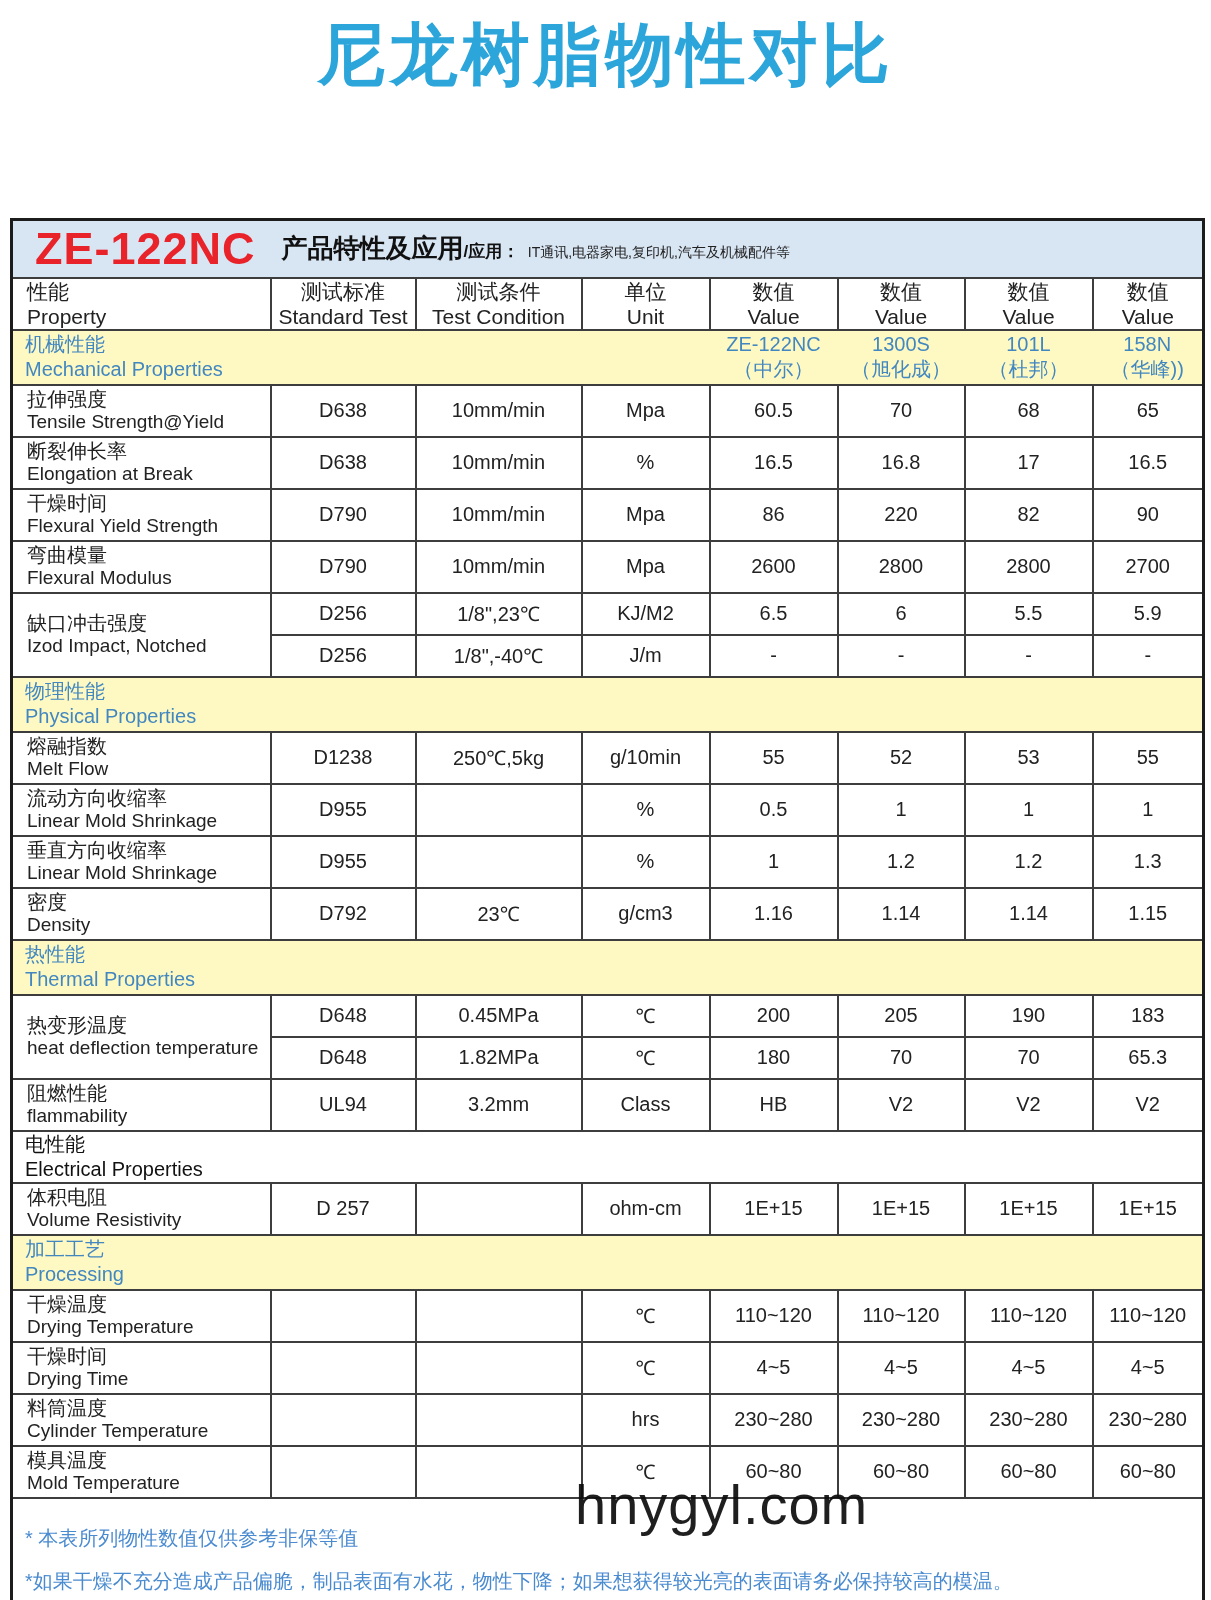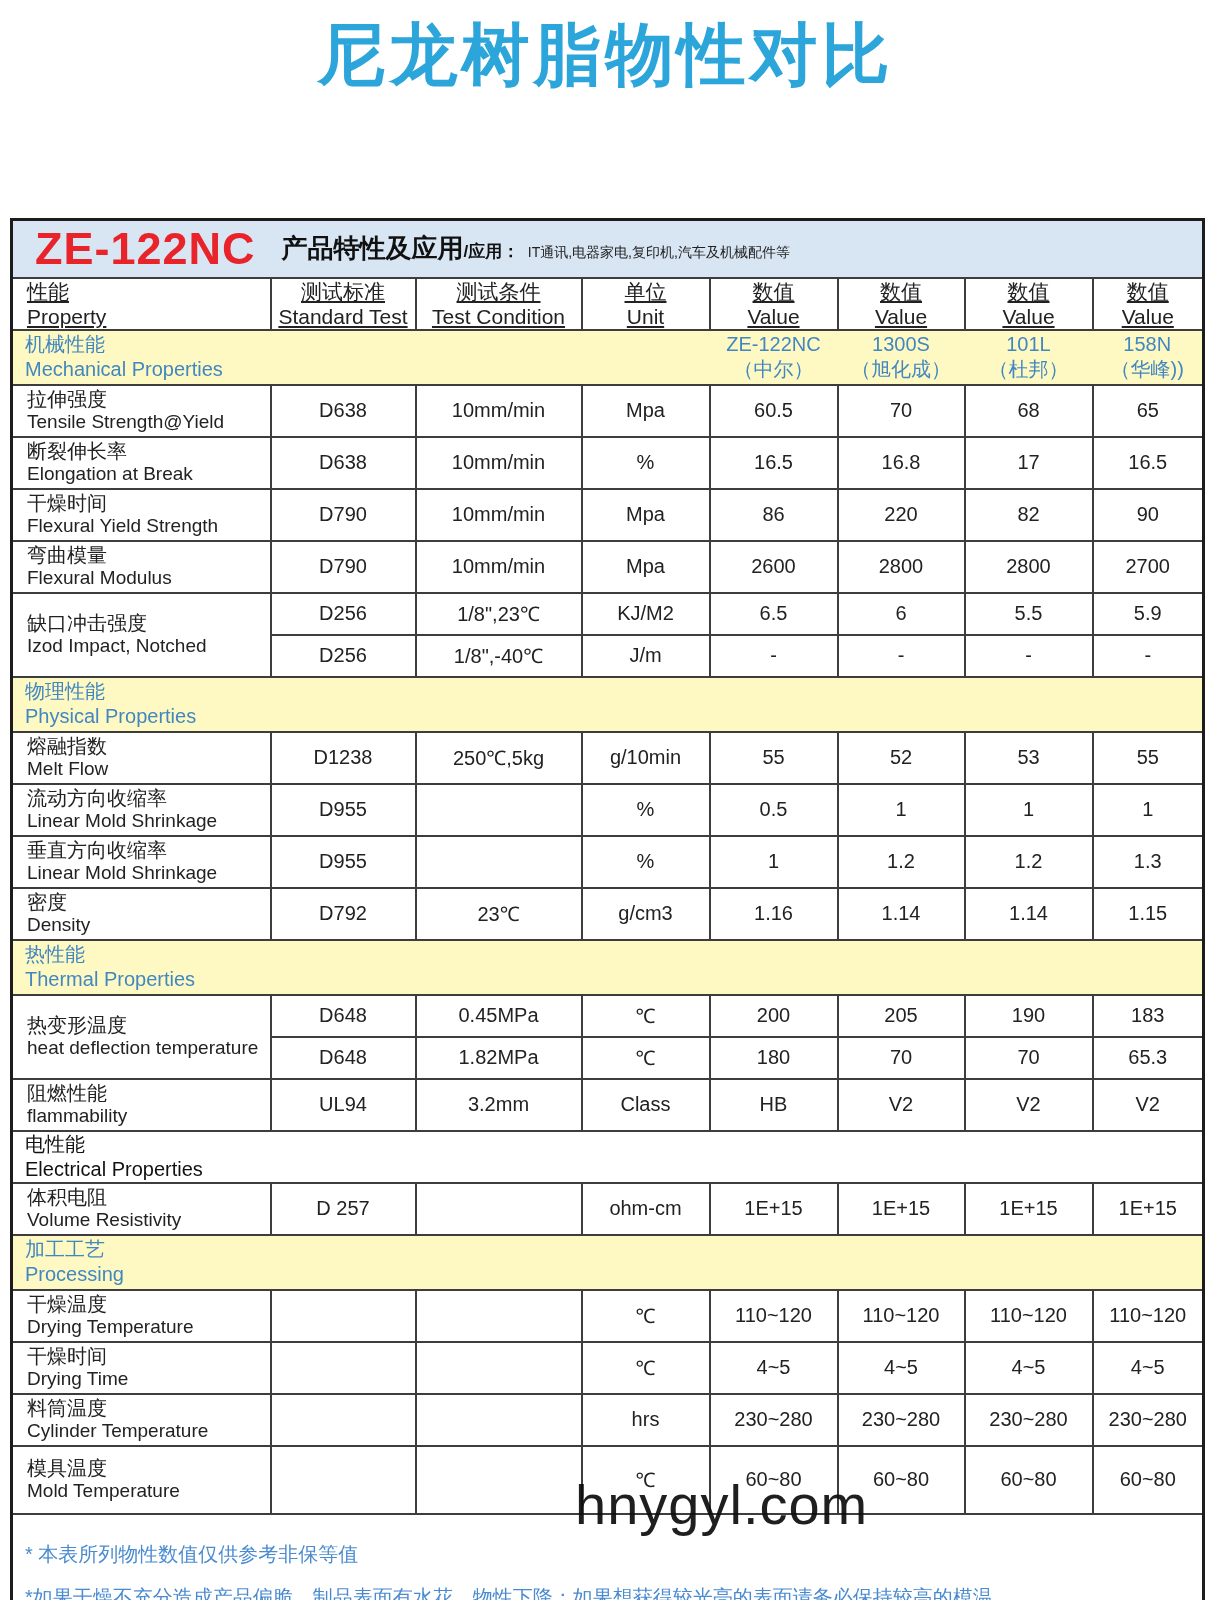--- a/index.html
+++ b/index.html
@@ -50,40 +50,40 @@
     background:#d8e5f3;
     padding-left:22px;
   }
   .band-inner{ display:flex; align-items:center; gap:26px; }
   .prod-code{ color:#e8232a; font-weight:bold; font-size:45px; letter-spacing:1px; }
   .prod-label{ font-weight:bold; font-size:26px; color:#111; }
   .prod-slash{ font-weight:bold; font-size:17px; color:#111; }
   .prod-apps{ font-size:14px; color:#222; margin-left:4px; }
   
   .r-head{ height:52px; }
-  .r-head th{ font-size:21px; line-height:1.2; text-align:center; background:#fff;text-decoration:underline; }
+  .r-head th{ font-size:21px; line-height:1.2; text-align:center; background:#fff; }
   .r-head th.left{ text-align:left; padding-left:14px; }
   
   .r-sec{ height:55px; }
   .r-sec td{ background:#fef9c3; }
   .r-sec.white{ height:46px; }
   .r-sec.white td{ background:#ffffff; }
   .sec-label{ text-align:left; padding-left:12px; font-size:20px; line-height:1.25; color:#4287c0; }
   .r-sec.white .sec-label{ color:#111; }
   .sec-label .zh, .sec-label .en{ display:block; }
   .sec-label.norb{ border-right-style:hidden; }
   .brand-cell{
     border-left-style:hidden; border-right-style:hidden;
     text-align:center; font-size:20px; line-height:1.25; color:#4287c0;
   }
   .brand-cell:last-child{ border-right-style:solid; }
   
   .r-data{ height:52px; }
   .r-sub{ height:42px; }
-  tbody tr:last-child{ height:68px; }
+  tbody tr:last-child{ height:52px; }
   .prop{
     text-align:left; padding-left:14px;
     font-size:20px; line-height:1.2;
   }
   .prop .en{ font-size:19px; }
   .prop .zh, .prop .en{ display:block; }
   .c{ text-align:center; font-size:20px; }
   
   tfoot td{
     height:150px;

